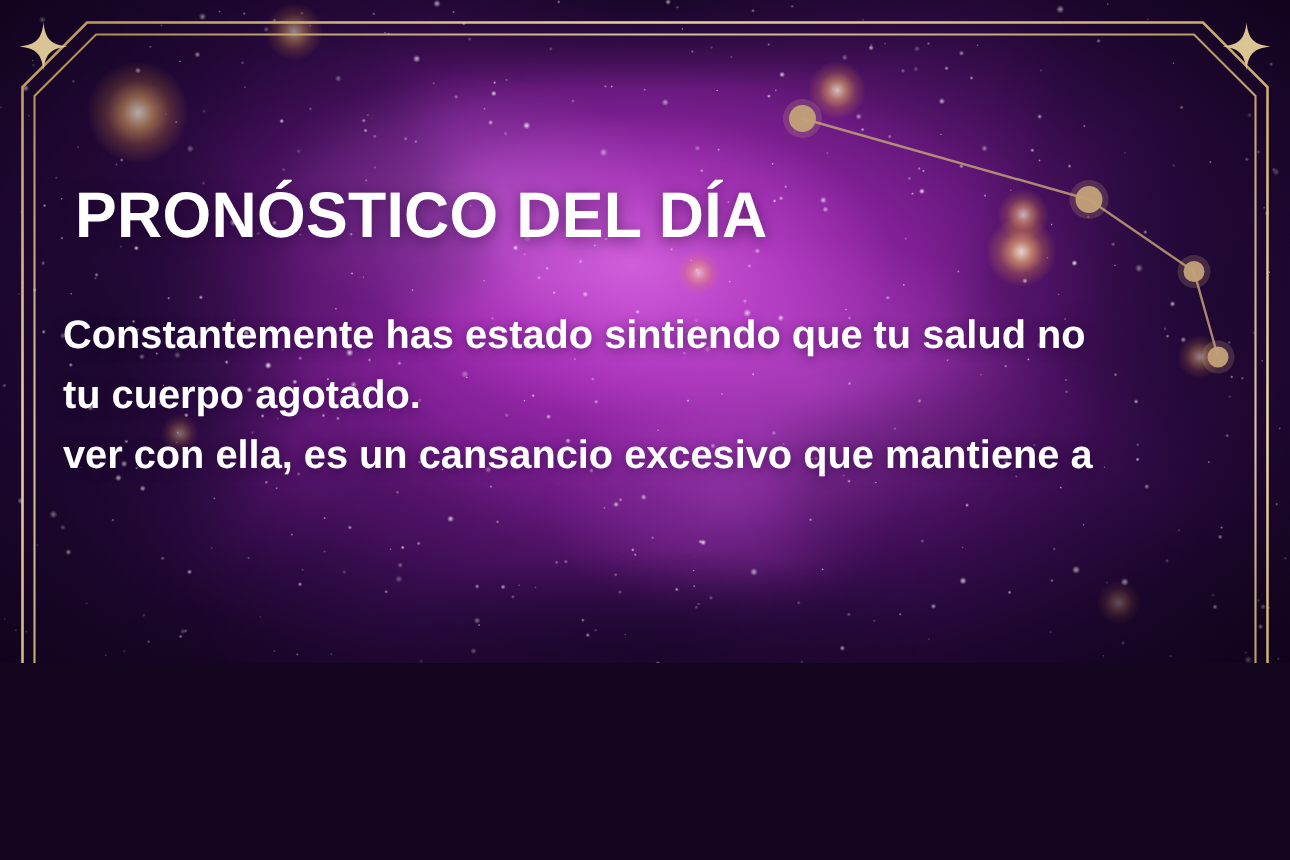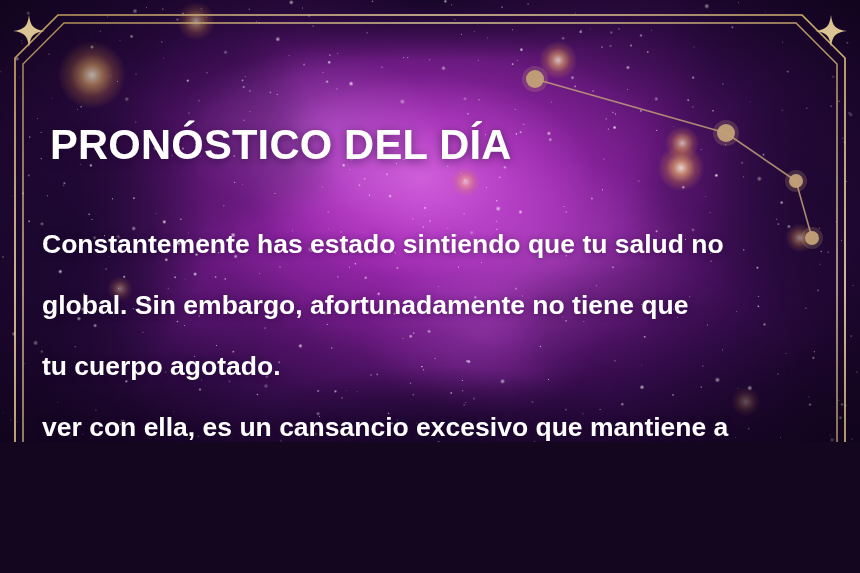--- a/index.html
+++ b/index.html
@@ -77,21 +77,21 @@
 
   #body-text{
     position:absolute;left:42px;top:203px;width:784px;
     font-size:26.5px;
     line-height:40px;
     font-weight:bold;
     color:#ffffff;
     text-shadow:0 1px 7px rgba(25,0,45,.5);
     font-family:"Liberation Sans", sans-serif;
   }
-  #body-text .ln{display:block;white-space:nowrap;margin-top:21px;}
+  #body-text .ln{display:block;white-space:nowrap;}
 </style>
 </head>
 <body>
 
 <div id="card">
 
   <div class="bg" id="bg-base"></div>
   <div class="bg" id="bg-nebula-core"></div>
   <div class="bg" id="bg-nebula-soft"></div>
 
@@ -174,20 +174,19 @@
           <path d="M0,-20 C1.6,-6 6,-1.6 20,0 C6,1.6 1.6,6 0,20 C-1.6,6 -6,1.6 -20,0 C-6,-1.6 -1.6,-6 0,-20 Z" fill="#e6cf9a" opacity=".95"></path>
         </svg></div>
     </div>
 
   <div id="content">
 
     <h1 id="title">PRONÓSTICO DEL DÍA</h1>
 
     <div id="body-text">
         <span class="ln">Constantemente has estado sintiendo que tu salud no</span>
-        <span class="ln">global. Sin embargo, afortunadamente no tiene que</span>
         <span class="ln">tu cuerpo agotado.</span>
         <span class="ln">ver con ella, es un cansancio excesivo que mantiene a</span>
       </div>
 
   </div>
 
 </div>
 
 </body></html>

